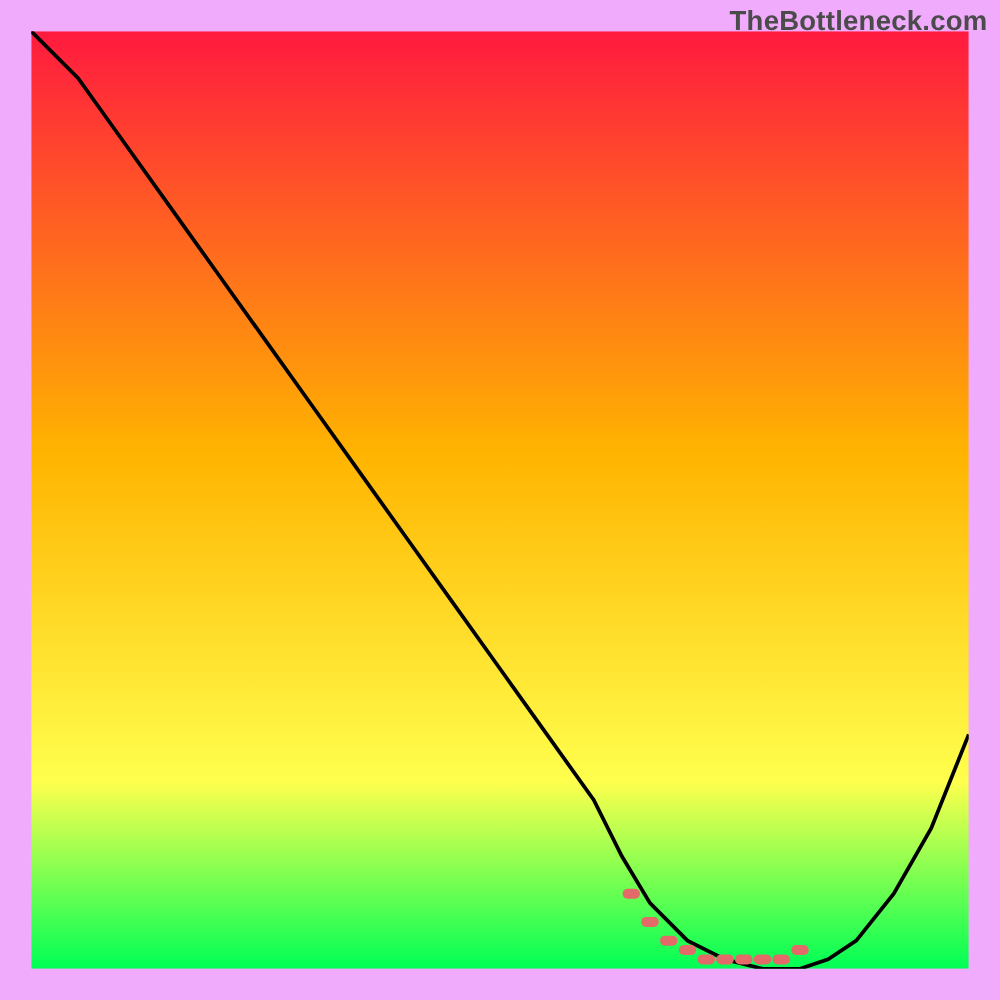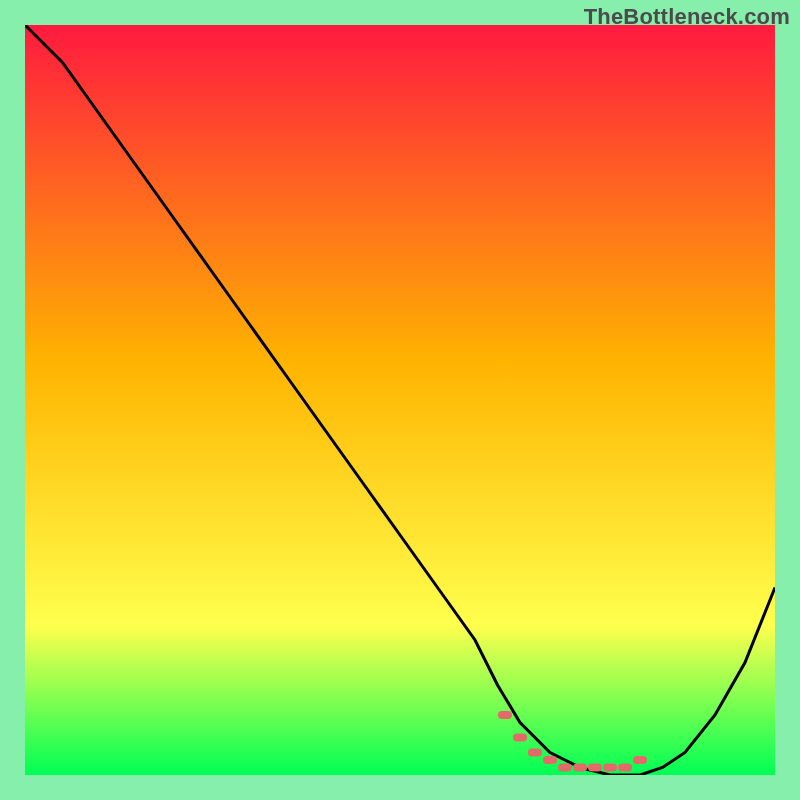--- a/index.html
+++ b/index.html
@@ -10,21 +10,21 @@
     background: #000;
     overflow: hidden;
     font-family: Arial, Helvetica, sans-serif;
   }
   .frame {
     position: absolute;
     left: 0;
     top: 0;
     width: 800px;
     height: 800px;
-    background: #86efac;
+    background: #f0abfc;
   }
   .watermark {
     position: absolute;
     top: 4px;
     right: 10px;
     color: #4b4b4b;
     font-size: 22px;
     font-weight: 600;
     letter-spacing: 0.2px;
     user-select: none;

